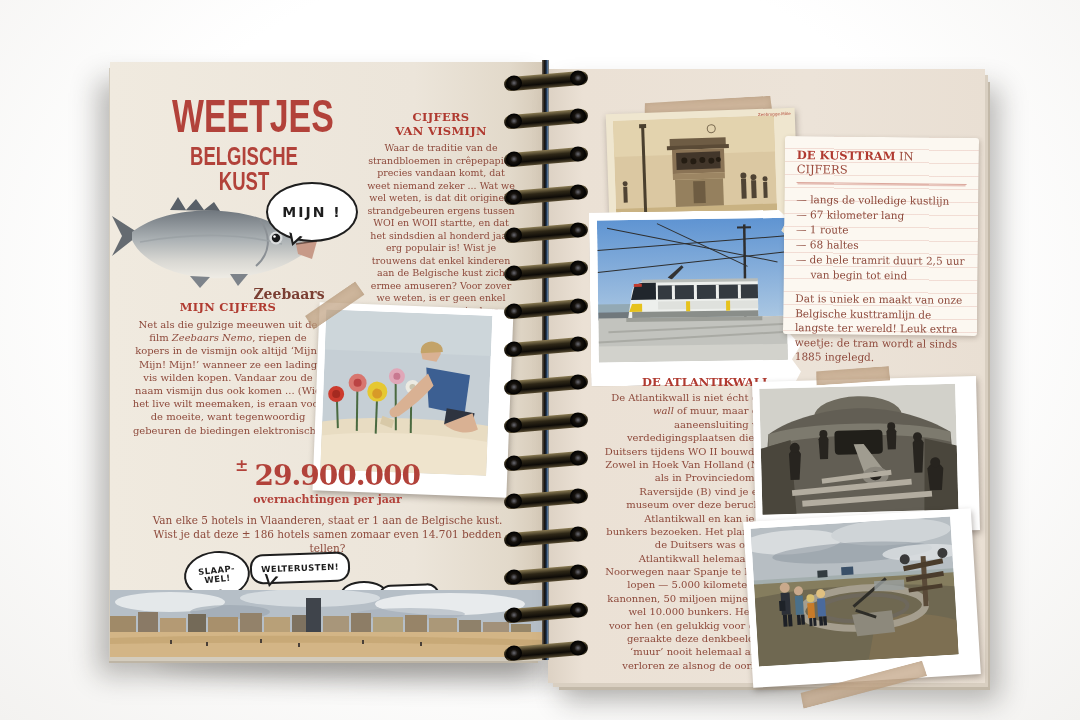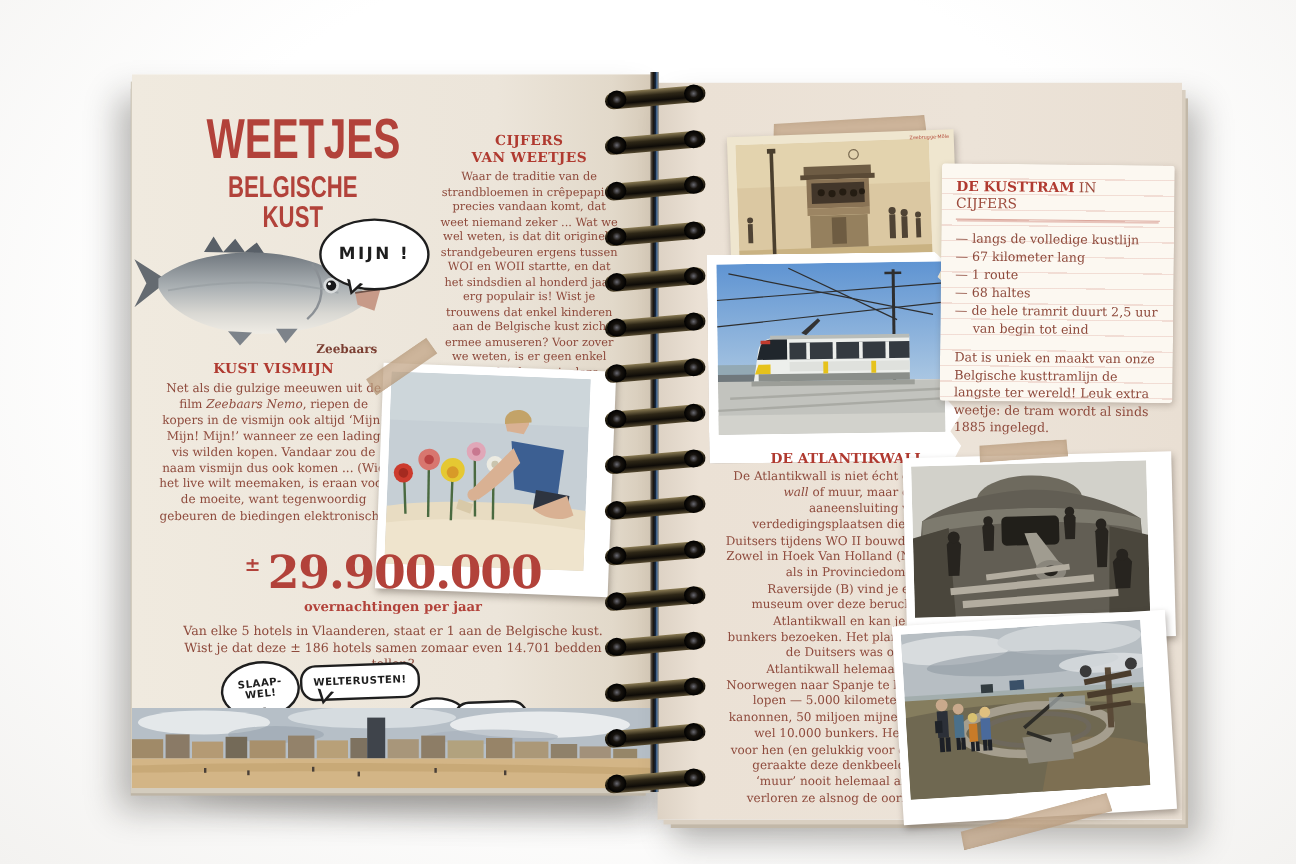--- a/index.html
+++ b/index.html
@@ -37,25 +37,25 @@
          font-family:"Liberation Sans", sans-serif;font-weight:800;color:#b2423a;line-height:1;}
   .title .l1{font-size:47px;transform:scaleX(.72);letter-spacing:0px;}
   .title .l2{font-size:25px;transform:scaleX(.74);margin-top:5px;letter-spacing:0px;}
   .col{position:absolute;color:#8e4a3c;text-align:center;}
   .col h3{margin:0 0 4px 0;font-size:11.5px;color:#b03a30;letter-spacing:.3px;}
   .col p{margin:0;font-size:10px;line-height:1.32;}
   .bloemen{left:256px;top:48px;width:150px;}
   .bloemen p{font-size:9.5px;}
   .vismijn{left:22px;top:238px;width:192px;}
   .fish-caption{position:absolute;left:114px;top:224px;width:130px;text-align:center;
-                font-size:10px;font-weight:bold;color:#7b3f33;}
+                font-size:14px;font-weight:bold;color:#7b3f33;}
   .stat{position:absolute;left:0;top:396px;width:435px;text-align:center;color:#8e4a3c;}
   .stat .num-row{color:#b2423a;font-weight:bold;line-height:1;}
   .stat .pm{font-size:16px;vertical-align:14px;margin-right:6px;}
-  .stat .num{font-size:38px;letter-spacing:-1px;}
+  .stat .num{font-size:28px;letter-spacing:-1px;}
   .stat .unit{font-size:11px;font-weight:bold;margin-top:3px;text-align:center;}
   .stat .para{font-size:10.5px;line-height:1.35;width:360px;margin:7px auto 0 auto;}
   .bubble-mijn{left:156px;top:120px;width:88px;height:56px;border-radius:50%;
                font-size:14px;letter-spacing:2px;border-width:2.5px;}
   .bubble-s{font-size:8.5px;letter-spacing:.4px;border-radius:50%;}
   .b1{left:74px;top:489px;width:62px;height:44px;line-height:1.1;transform:rotate(-6deg);}
   .b2{left:140px;top:491px;width:96px;height:26px;border-radius:13px;transform:rotate(-2deg);}
   .b3{left:230px;top:519px;width:44px;height:24px;}
   .b4{left:268px;top:522px;width:58px;height:26px;border-radius:13px;transform:rotate(-2deg);}
   
@@ -88,21 +88,21 @@
   <div class="page page-left">
 
     <div class="title">
       <div class="l1">WEETJES</div>
       <div class="l2">BELGISCHE KUST</div>
     </div>
 
     <div class="col bloemen">
       <h3>
         <span>CIJFERS</span><br>
-        <span>VAN WEETJES</span>
+        <span>VAN VISMIJN</span>
       </h3>
       <p>Waar de traditie van de strandbloemen in crêpepapier precies vandaan komt, dat weet niemand zeker ... Wat we wel weten, is dat dit originele strandgebeuren ergens tussen WOI en WOII startte, en dat het sindsdien al honderd jaar erg populair is! Wist je trouwens dat enkel kinderen aan de Belgische kust zich ermee amuseren? Voor zover we weten, is er geen enkel ander land waar je deze kleurige bloemenkraampjes vindt.</p>
     </div>
 
     <svg width="208" height="100" viewBox="0 0 208 100" style="position:absolute;left:0px;top:130px;">
       <defs>
         <linearGradient id="fb" x1="0" y1="0" x2="0" y2="1">
           <stop offset="0" stop-color="#70777e"></stop>
             <stop offset=".42" stop-color="#aab0b3"></stop>
           <stop offset=".75" stop-color="#d9d8d3"></stop>
@@ -123,21 +123,21 @@
       <path d="M120,82 L128,94 L138,82 Z" fill="#7d838a"></path>
     </svg>
     <div class="fish-caption">Zeebaars</div>
 
     <div class="bubble bubble-mijn">
       <span>MIJN !</span>
       <span class="tail" style="left:18px;bottom:-13px;transform:rotate(18deg);"></span>
     </div>
 
     <div class="col vismijn">
-      <h3>KUST VISMIJN</h3>
+      <h3>MIJN CIJFERS</h3>
       <p>Net als die gulzige meeuwen uit de film <i>Zeebaars Nemo</i>, riepen de kopers in de vismijn ook altijd ‘Mijn! Mijn! Mijn!’ wanneer ze een lading vis wilden kopen. Vandaar zou de naam vismijn dus ook komen ... (Wie het live wilt meemaken, is eraan voor de moeite, want tegenwoordig gebeuren de biedingen elektronisch.)</p>
     </div>
 
     <div class="photo" style="left:206px;top:244px;width:180px;height:174px;padding:7px;transform:rotate(2.2deg);">
       <svg width="166" height="160" viewBox="0 0 166 160">
         <rect width="166" height="160" fill="#c6cfd5"></rect>
         <rect y="0" width="166" height="40" fill="#cdd6da"></rect>
         <path d="M0,112 C40,104 120,104 166,110 L166,160 L0,160 Z" fill="#e8dcc2"></path>
         <path d="M0,126 C50,118 120,120 166,126 L166,160 L0,160 Z" fill="#efe4cd"></path>
         <g stroke="#4a6a40" stroke-width="2">

